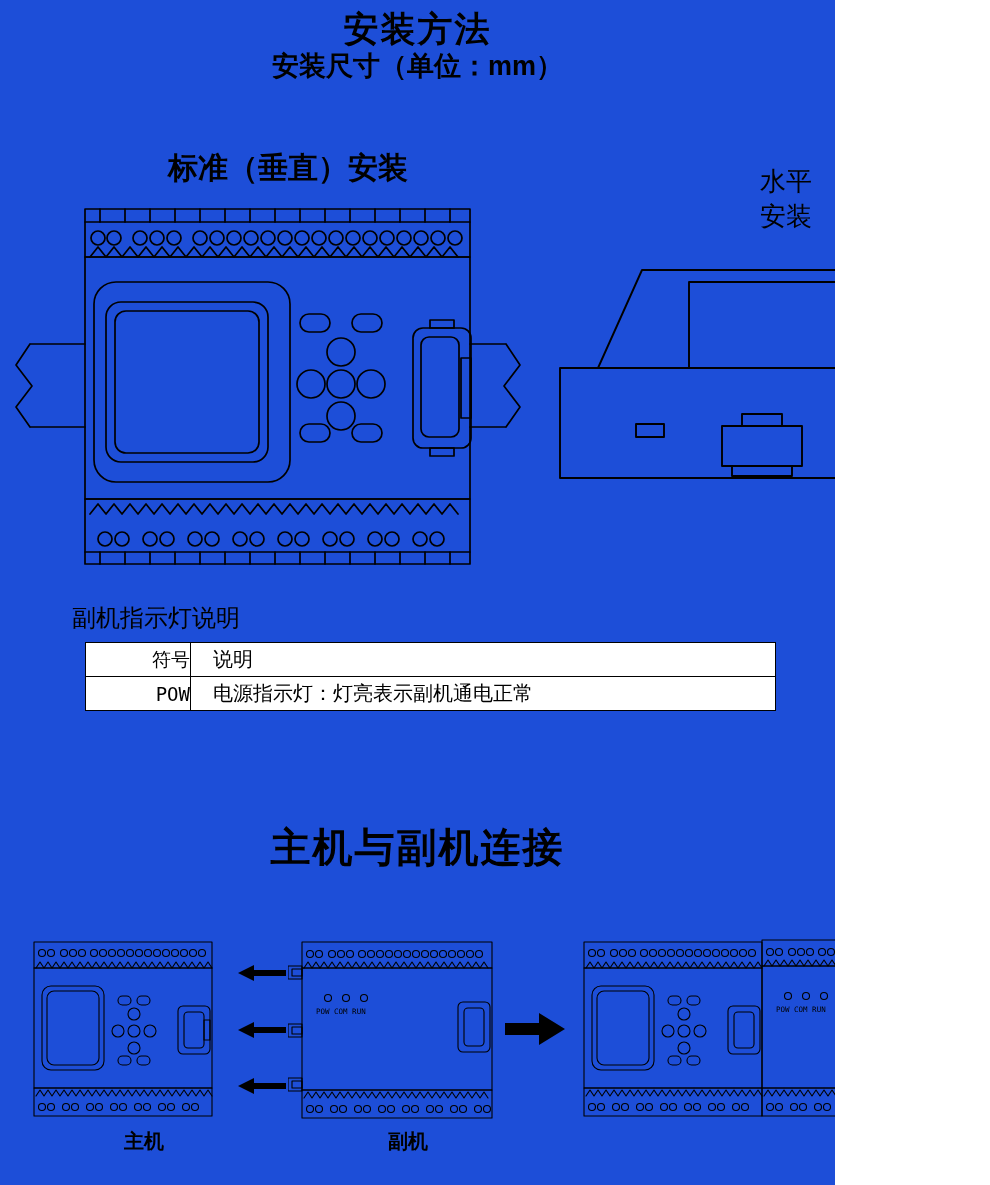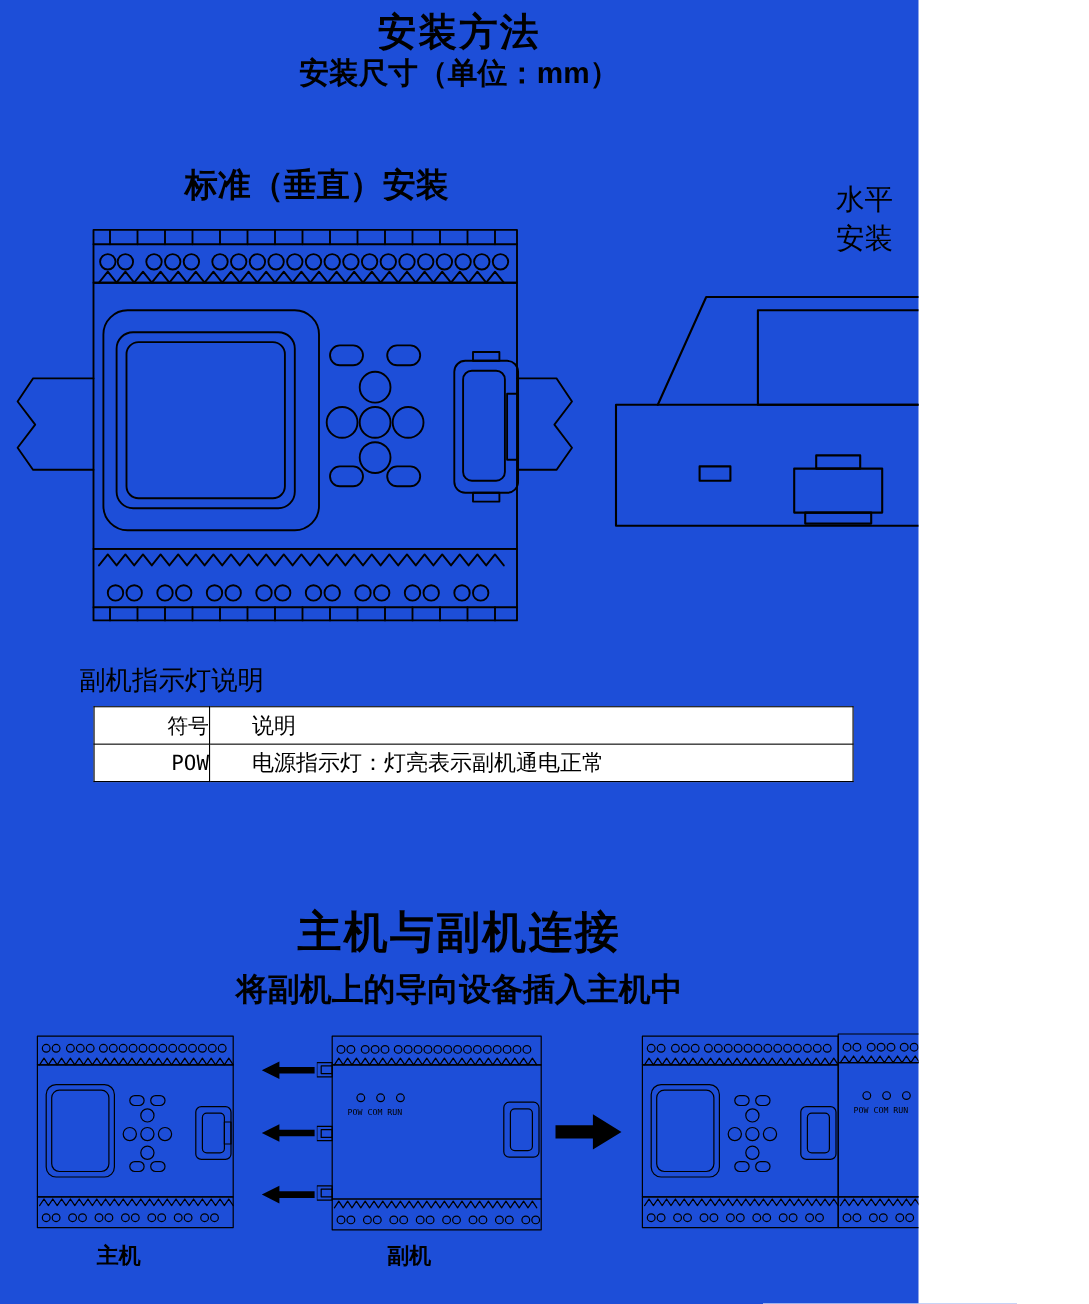--- a/index.html
+++ b/index.html
@@ -12,30 +12,30 @@
   .page { position:relative; width:835px; height:1185px; background:#1d4ed8; overflow:hidden; }
   .abs { position:absolute; }
   .center { left:0; width:100%; text-align:center; }
   .t-main    { top:6px;  font-size:35px; font-weight:700; letter-spacing:2px; }
   .t-sub     { top:48px; font-size:27px; font-weight:700; }
   .lbl-vert  { top:148px; left:168px; font-size:30px; font-weight:700; }
   .lbl-horiz { top:164px; left:712px; font-size:26px; font-weight:400;margin-left:48px; }
   .ind-head  { top:602px; left:72px; font-size:24px; }
   .t-main2   { top:820px; font-size:40px; font-weight:700; letter-spacing:2px; }
   .t-sub2    { top:880px; font-size:29px; font-weight:700; }
-  .unit-lbl  { font-family:"DejaVu Serif","Liberation Serif",serif; font-size:20px; font-weight:700; top:1128px; }
+  .unit-lbl  { font-family:"DejaVu Serif","Liberation Serif",serif; font-size:20px; font-weight:700; top:1128px;margin-left:36px; }
   .lbl-master { left:88px; }
   .lbl-slave  { left:352px;font-family:Liberation Serif, serif; }
 
   table.ind-table { border-collapse:collapse; font-size:20px; background:#fff; }
   .ind-table th, .ind-table td {
     border:1.5px solid #000; height:34px; font-weight:400; vertical-align:middle;
   }
   .col-sym { width:105px; text-align:right; font-family:"DejaVu Sans Mono","Liberation Mono",monospace; font-size:19px; }
-  .col-desc { width:585px; text-align:left; padding-left:38px; }
+  .col-desc { width:585px; text-align:left; padding-left:22px; }
 
   .draw rect, .draw path, .draw circle, .draw polyline, .draw line {
     fill:none; stroke:#000; stroke-linejoin:round; stroke-linecap:round;
   }
   .big rect, .big path, .big circle, .big line { stroke-width:1.7; }
   .prof rect, .prof path, .prof line { stroke-width:1.9; }
   .mini rect, .mini path, .mini circle, .mini line { stroke-width:1.1; }
   .draw .solid { fill:#000; stroke:none; }
   .draw text { fill:#000; stroke:none; font-family:"DejaVu Sans Mono","Liberation Mono",monospace; }
   svg { display:block; }
@@ -165,21 +165,20 @@
       <th class="col-desc">说明</th>
     </tr>
     <tr>
       <td class="col-sym">POW</td>
       <td class="col-desc">电源指示灯：灯亮表示副机通电正常</td>
     </tr>
   </tbody>
     </table>
 
   <div class="abs center t-main2">主机与副机连接</div>
-  <div class="abs center t-sub2">将副机上的导向设备插入主机中</div>
 
   <div class="abs draw mini" style="left:28px; top:938px;">
     <svg width="190" height="185" viewBox="0 0 190 185">
       <g>
         <rect x="6" y="4" width="178" height="26"></rect>
         <circle cx="14" cy="15" r="3.5"></circle>
           <circle cx="23" cy="15" r="3.5"></circle>
         <circle cx="36" cy="15" r="3.5"></circle>
           <circle cx="45" cy="15" r="3.5"></circle>
           <circle cx="54" cy="15" r="3.5"></circle>

